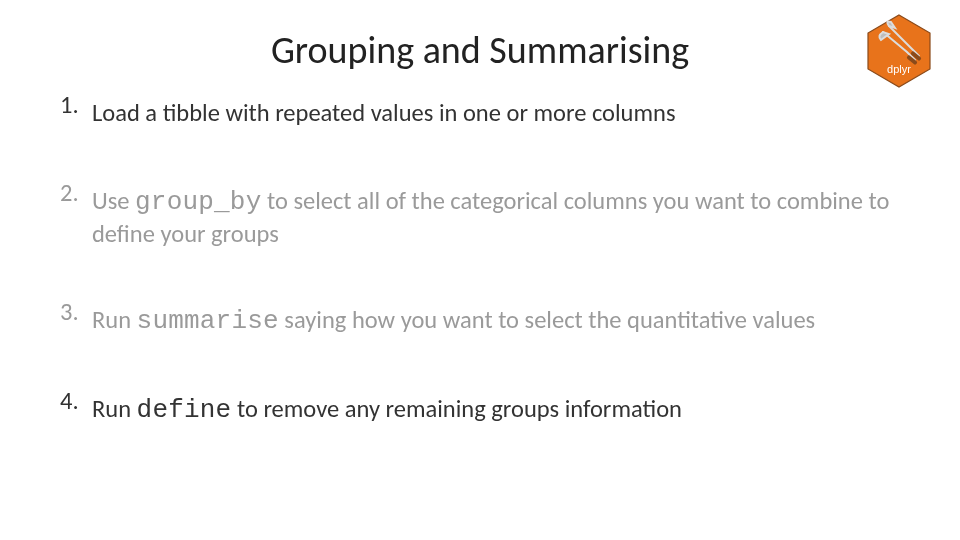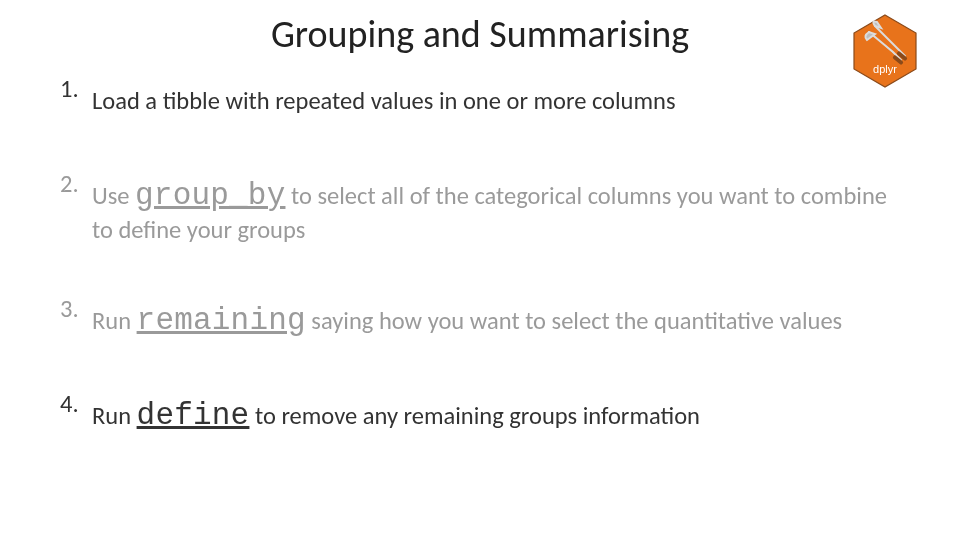--- a/index.html
+++ b/index.html
@@ -8,32 +8,32 @@
     height: 540px;
     background: #fff;
     font-family: Calibri, "Segoe UI", Arial, sans-serif;
     color: #222;
     position: relative;
     overflow: hidden;
   }
   .header {
     position: relative;
     text-align: center;
-    padding-top: 14px;
+    padding-top: 30px;
   }
   .title {
     font-size: 38px;
     font-weight: 400;
     line-height: 1.1;
     display: inline-block;
   }
   .logo {
     position: absolute;
     top: 14px;
-    right: 34px;
+    right: 20px;
     width: 73px;
     height: 74px;
   }
   .list {
     padding: 18px 58px 0 58px;
   }
   .item {
     display: flex;
     align-items: flex-start;
     margin-bottom: 48px;
@@ -43,23 +43,22 @@
   }
   .item.faded { color: #9a9a9a; }
   .num {
     min-width: 34px;
     text-align: left;
     padding-left: 2px;
   }
   .body { flex: 1; margin-top: 8px; }
   .mono {
     font-family: "Courier New", Courier, monospace;
-    font-size: 31px;
+    font-size: 26px;
     letter-spacing: 0.2px;
-    text-decoration: underline;
   }
   
   .hex {
     width: 64px;
     height: 74px;
     position: relative;
   }
   .hex svg { display: block; }
   .hex-label {
     position: absolute;
@@ -107,21 +106,21 @@
   </li>
   <li class="item faded">
     <span class="num">2.</span>
     <span class="body">
       <span>Use </span><span class="mono">group_by</span><span> to select all of the categorical columns you want to combine to define your groups</span>
     </span>
   </li>
   <li class="item faded">
     <span class="num">3.</span>
     <span class="body">
-      <span>Run </span><span class="mono">remaining</span><span> saying how you want to select the quantitative values</span>
+      <span>Run </span><span class="mono">summarise</span><span> saying how you want to select the quantitative values</span>
     </span>
   </li>
   <li class="item">
     <span class="num">4.</span>
     <span class="body">
       <span>Run </span><span class="mono">define</span><span> to remove any remaining groups information</span>
     </span>
   </li>
 </ol>
 

